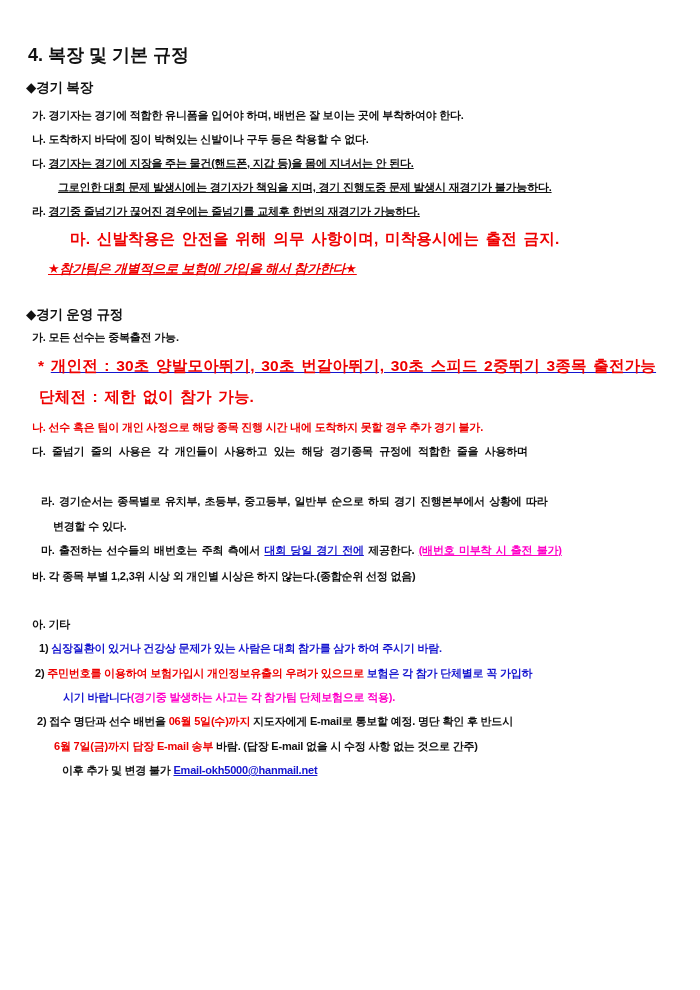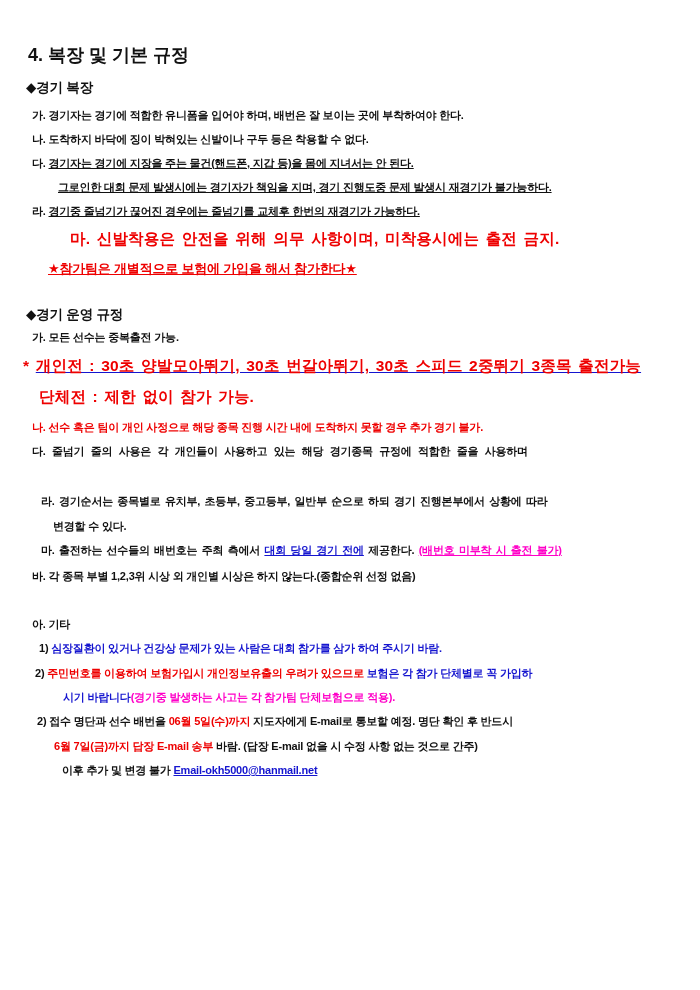--- a/index.html
+++ b/index.html
@@ -9,21 +9,21 @@
   }
   .page{position:absolute;inset:0;background:#ffffff;}
   .ln{
     position:absolute;white-space:nowrap;line-height:1.15;
     font-weight:bold;font-size:11px;color:var(--black);
     letter-spacing:-0.2px;
   }
   .hdr{font-size:13.5px;}
   .title{font-size:18px;letter-spacing:0;}
   .lg{font-size:15.5px;letter-spacing:0.2px;word-spacing:2px;}
-  .md{font-size:13px;}
+  .md{font-size:13px;font-style:italic;}
   .ws{word-spacing:3.5px;}
   .ws2{word-spacing:1.5px;margin-left:9px;}
   .c-red{color:var(--red);}
   .c-blue{color:var(--blue);}
   .c-mag{color:var(--magenta);}
   .u{text-decoration:underline;}
   .u-blue{text-decoration:underline;text-decoration-color:var(--blue);}
   a.email{color:var(--blue);text-decoration:underline;cursor:pointer;}
 </style>
 </head>
@@ -68,21 +68,21 @@
   </div>
 
   <div class="ln hdr" style="left:26px;top:307px;">
     <span>◆경기 운영 규정</span>
   </div>
 
   <div class="ln" style="left:32px;top:331px;">
     <span>가. 모든 선수는 중복출전 가능.</span>
   </div>
 
-  <div class="ln lg c-red" style="left:23px;top:357px;">
+  <div class="ln lg c-red" style="left:38px;top:357px;">
     <span>* </span><span class="u-blue">개인전 : 30초 양발모아뛰기, 30초 번갈아뛰기, 30초 스피드 2중뛰기 3종목 출전가능</span>
   </div>
 
   <div class="ln lg c-red" style="left:39px;top:388px;">
     <span>단체전 : 제한 없이 참가 가능.</span>
   </div>
 
   <div class="ln c-red" style="left:32px;top:421px;">
     <span>나. 선수 혹은 팀이 개인 사정으로 해당 종목 진행 시간 내에 도착하지 못할 경우 추가 경기 불가.</span>
   </div>

